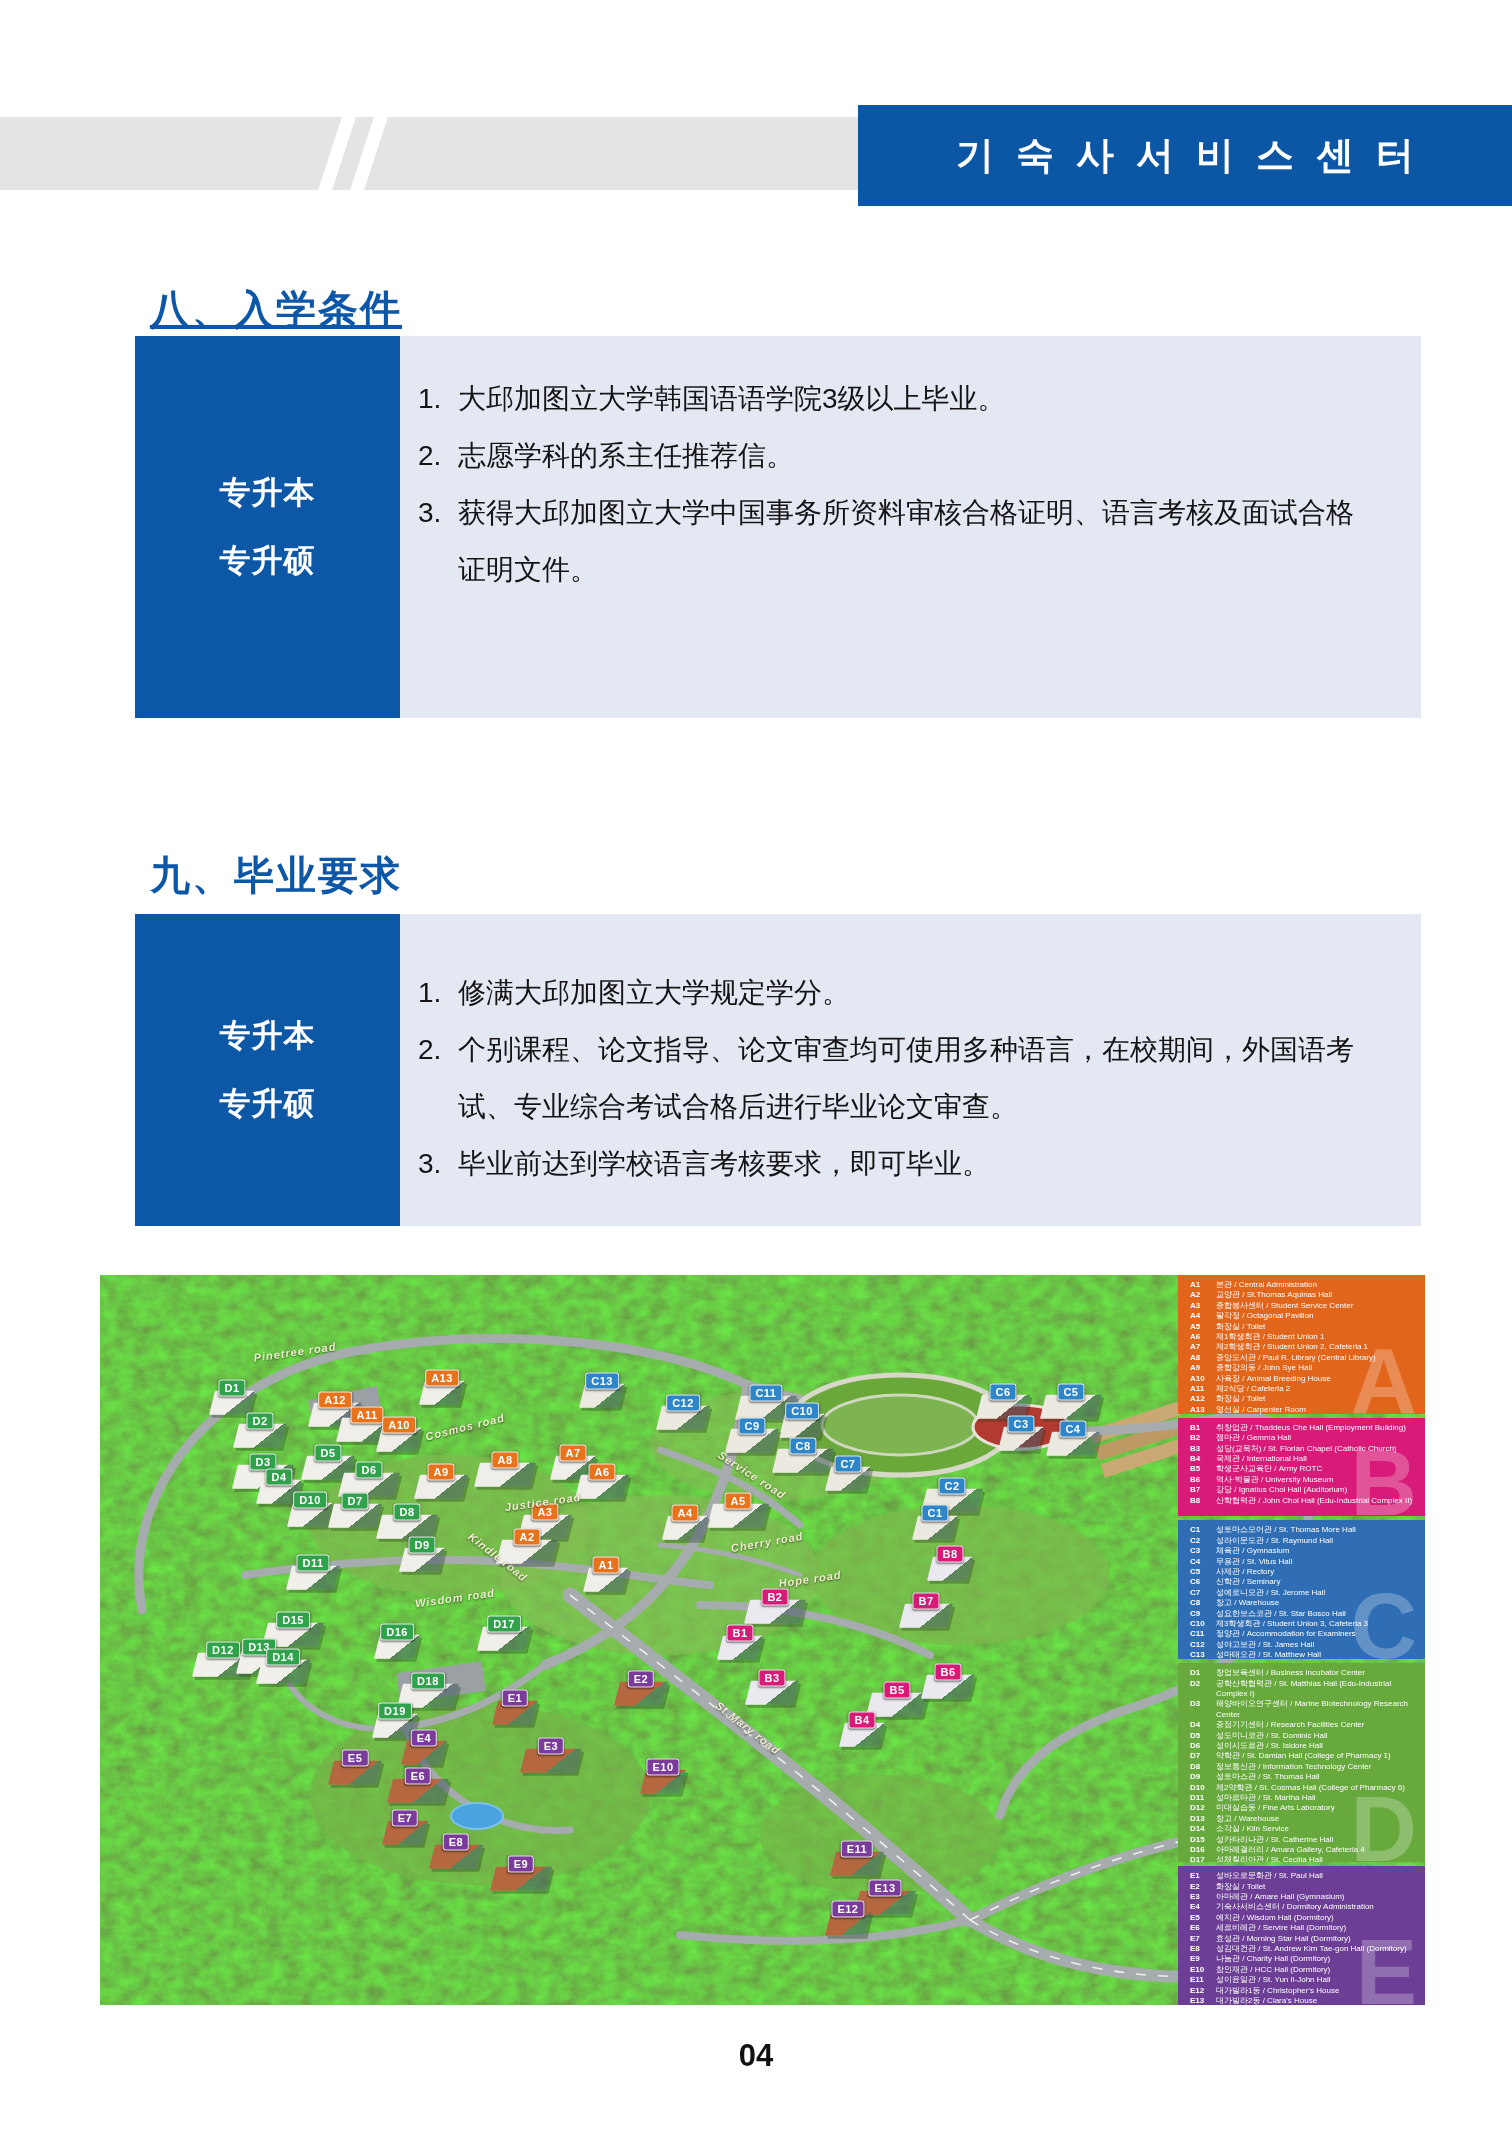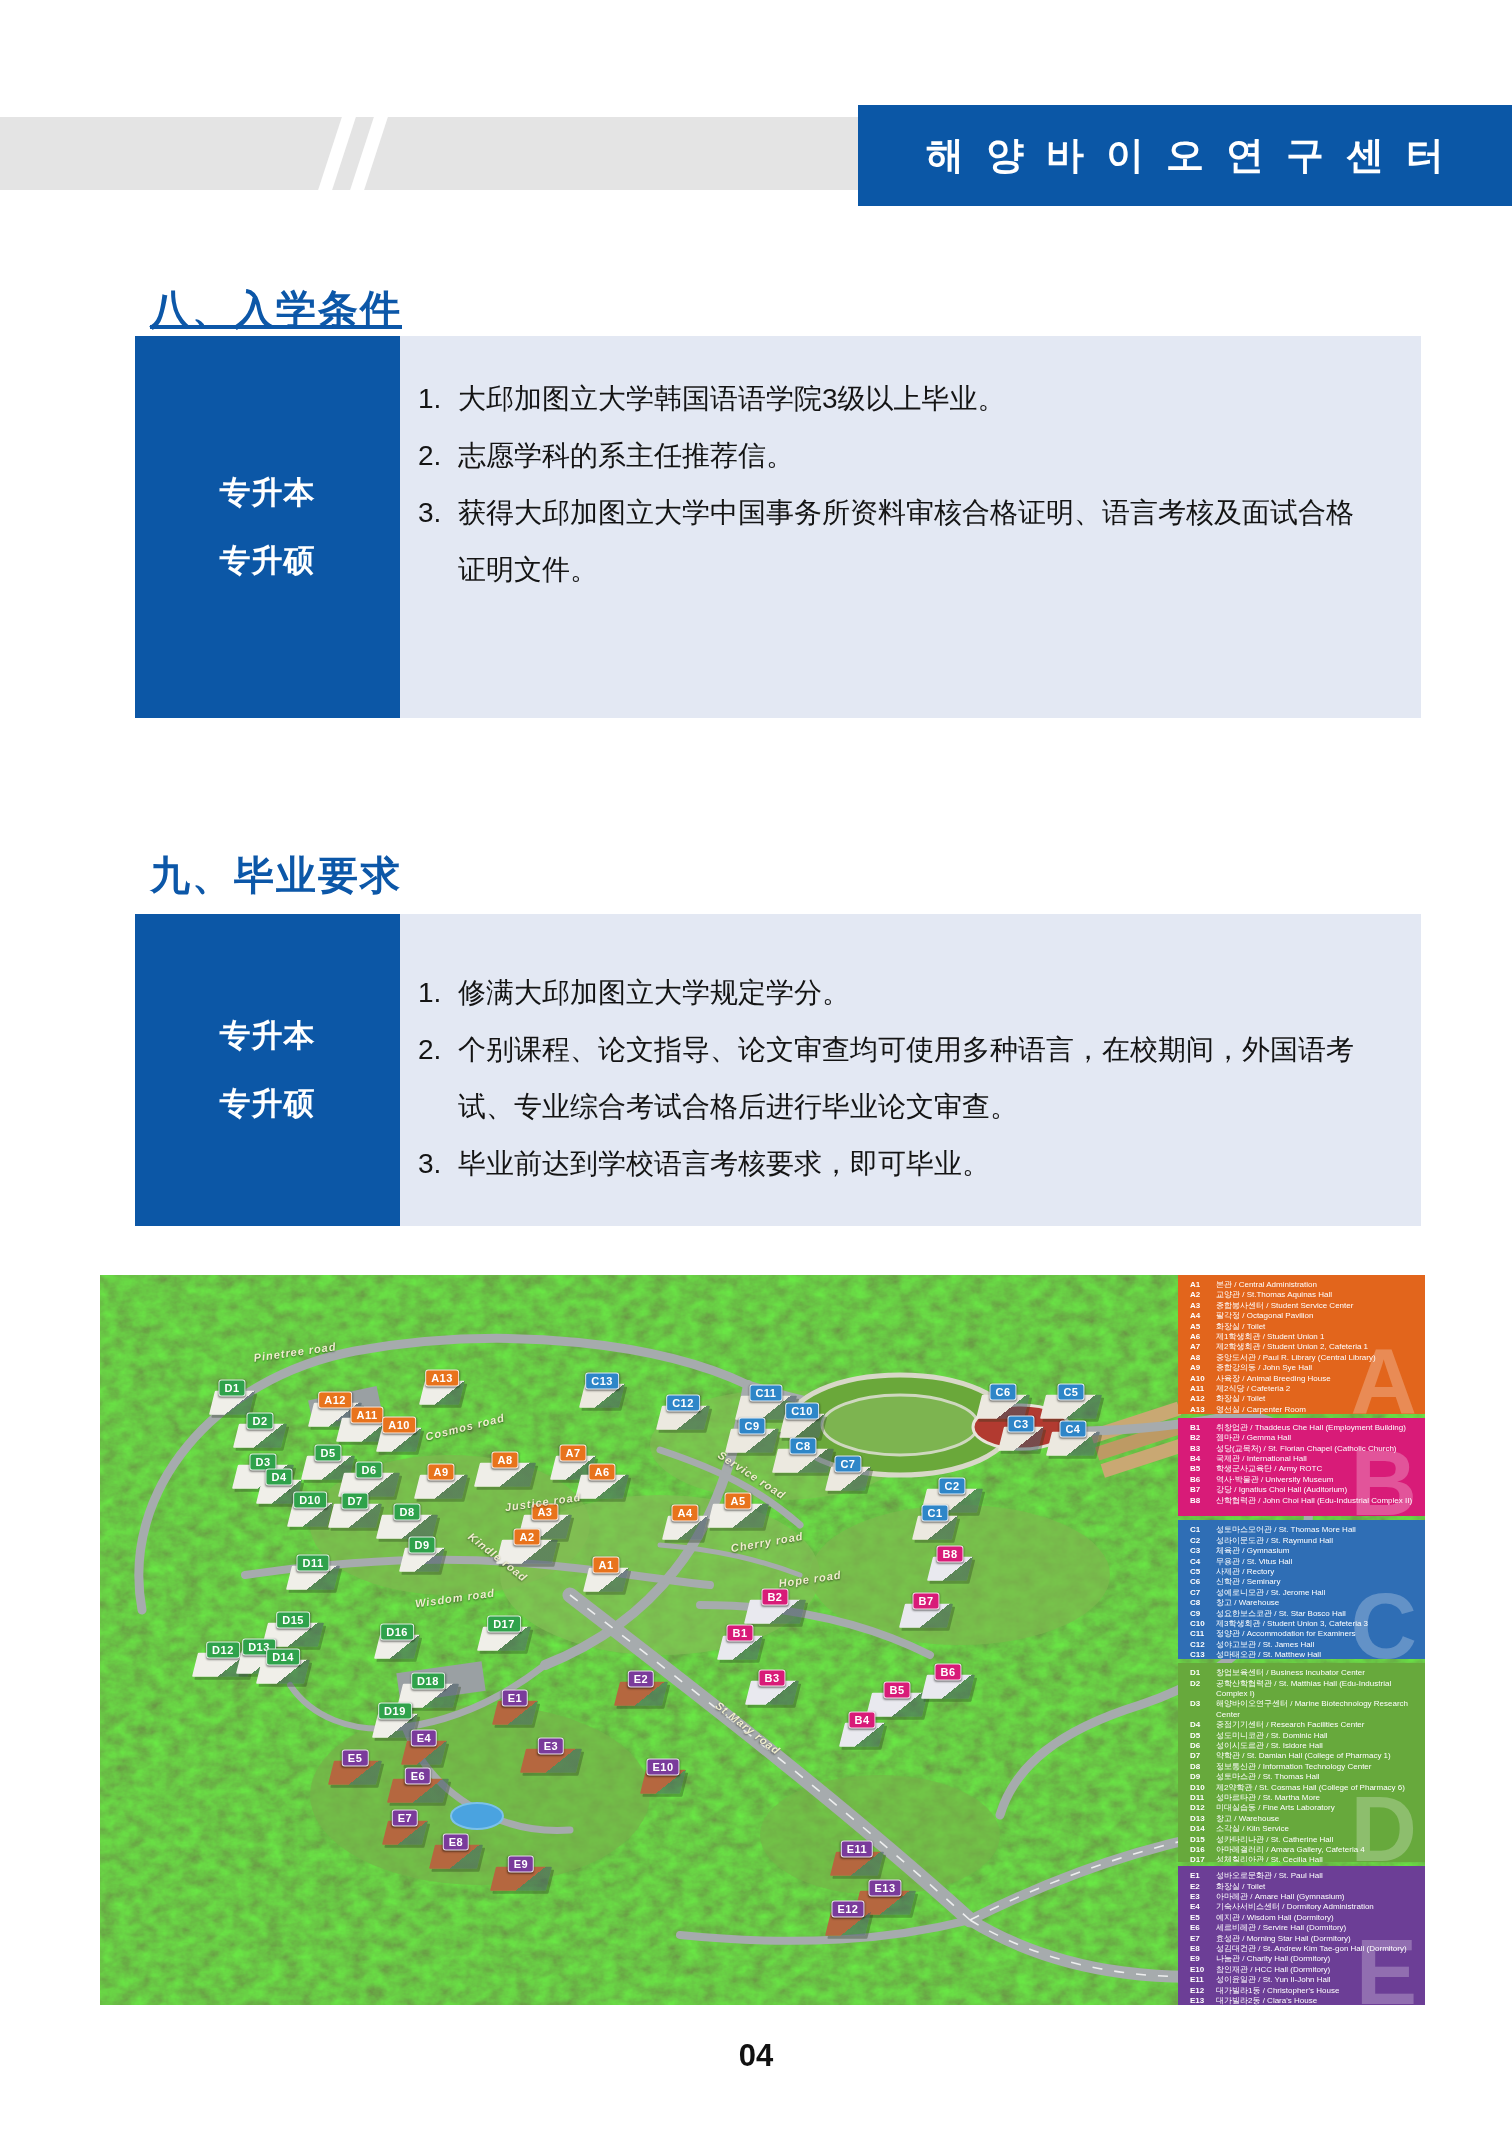--- a/index.html
+++ b/index.html
@@ -68,21 +68,21 @@
   
   .page-number{position:absolute;left:0;right:0;top:2038px;text-align:center;font-size:31px;font-weight:bold;color:#111;}
 </style>
 </head>
 <body>
 
 <div class="gray-stripe"></div>
 <div class="stripe-slash slash-1"></div>
 <div class="stripe-slash slash-2"></div>
 <div class="banner">
-  <span>해양바이오연구센터</span>
+  <span>기숙사서비스센터</span>
 </div>
 
 <div class="sec-title sec-title-1">八、入学条件</div>
 
 <div class="req-table req-table-1">
   <div class="req-side">
     <span>专升本</span>
     <span>专升硕</span>
   </div>
   <div class="req-body req-body-1">
@@ -505,21 +505,21 @@
         <div class="lg-row">
           <span class="lg-code">D9</span>
           <span class="lg-label">성토마스관 / St. Thomas Hall</span>
         </div>
         <div class="lg-row">
           <span class="lg-code">D10</span>
           <span class="lg-label">제2약학관 / St. Cosmas Hall (College of Pharmacy 6)</span>
         </div>
         <div class="lg-row">
           <span class="lg-code">D11</span>
-          <span class="lg-label">성마르타관 / St. Martha More</span>
+          <span class="lg-label">성마르타관 / St. Martha Hall</span>
         </div>
         <div class="lg-row">
           <span class="lg-code">D12</span>
           <span class="lg-label">미대실습동 / Fine Arts Laboratory</span>
         </div>
         <div class="lg-row">
           <span class="lg-code">D13</span>
           <span class="lg-label">창고 / Warehouse</span>
         </div>
         <div class="lg-row">

